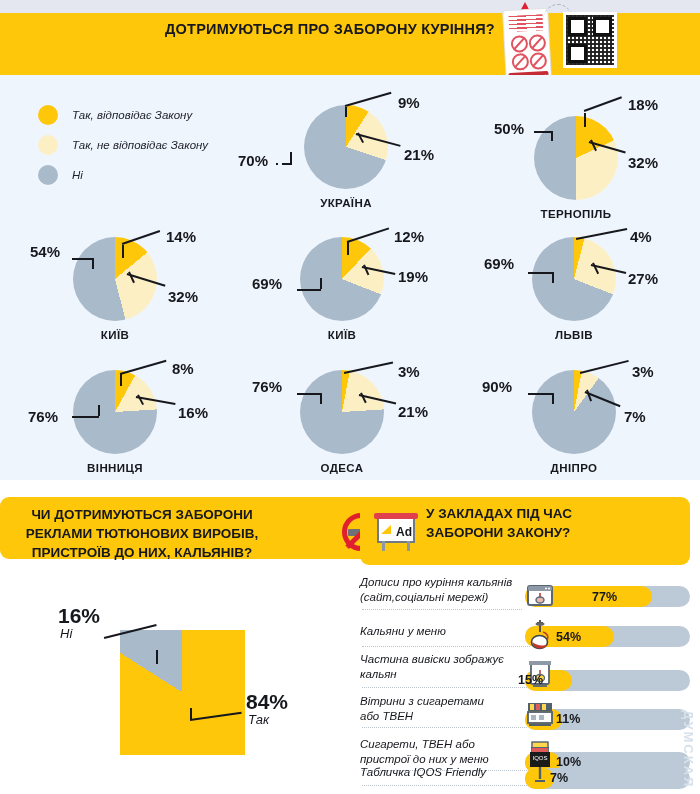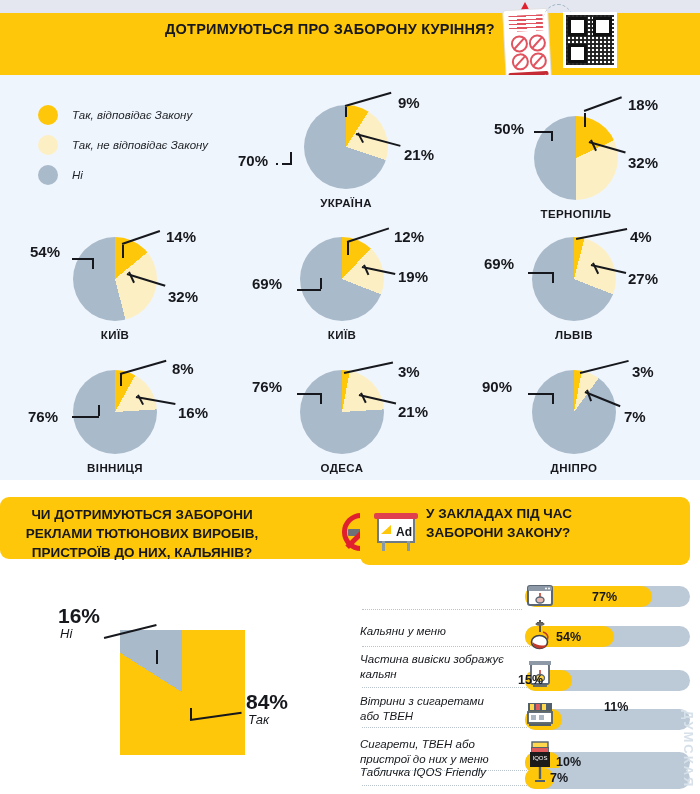--- a/index.html
+++ b/index.html
@@ -289,20 +289,24 @@
     <div class="lg"></div>
       <div class="rg"></div>
   </div>
   <div class="stitle" style="position:absolute;left:66px;top:7px;">
     <span>У ЗАКЛАДАХ ПІД ЧАС</span>
     <span>ЗАБОРОНИ ЗАКОНУ?</span>
   </div>
 </div>
 
 <div class="barrow" style="top:575px;height:40px;">
+  <div class="barlabel" style="top:0px;width:175px;">
+    <span>Дописи про куріння кальянів</span><br>
+    <span>(сайт,соціальні мережі)</span>
+  </div>
   <div class="dots" style="top:34px;width:160px;"></div>
   <div class="track" style="left:165px;top:11px;width:165px;"></div>
   <div class="fill" style="left:165px;top:11px;width:127px;"></div>
   <div class="bicon" style="left:166px;top:7px;">
     <svg viewBox="0 0 28 28" width="28" height="28">
         <rect x="2" y="4" width="24" height="19" rx="2" fill="#fff" stroke="#5a6673" stroke-width="2"></rect>
         <rect x="2" y="4" width="24" height="5" rx="2" fill="#8d99a6"></rect>
         <circle cx="20" cy="6.5" r="1" fill="#fff"></circle>
         <circle cx="23" cy="6.5" r="1" fill="#fff"></circle>
         <path d="M14 11v5" stroke="#c0392b" stroke-width="1.6"></path>
@@ -364,21 +368,21 @@
         <rect x="2" y="5" width="24" height="8" fill="#52606d"></rect>
         <rect x="4" y="6" width="4" height="6" fill="#ffd84d"></rect>
         <rect x="10" y="6" width="4" height="6" fill="#e05b5b"></rect>
         <rect x="16" y="6" width="4" height="6" fill="#ffd84d"></rect>
         <rect x="2" y="14" width="24" height="11" fill="#fff" stroke="#52606d" stroke-width="1.8"></rect>
         <rect x="5" y="17" width="5" height="5" fill="#aab6c2"></rect>
         <rect x="13" y="17" width="5" height="5" fill="#aab6c2"></rect>
         <path d="M3 27h22" stroke="#52606d" stroke-width="2"></path>
       </svg>
   </div>
-  <div class="barval" style="left:196px;top:6px;margin-left:48px;">11%</div>
+  <div class="barval" style="left:196px;top:18px;">11%</div>
 </div>
 
 <div class="barrow" style="top:737px;height:42px;">
   <div class="barlabel" style="top:0px;width:175px;">
     <span>Сигарети, ТВЕН або</span><br>
     <span>пристрої до них у меню</span>
   </div>
   <div class="dots" style="top:33px;width:165px;"></div>
   <div class="track" style="left:165px;top:15px;width:165px;"></div>
   <div class="fill" style="left:165px;top:15px;width:35px;"></div>

